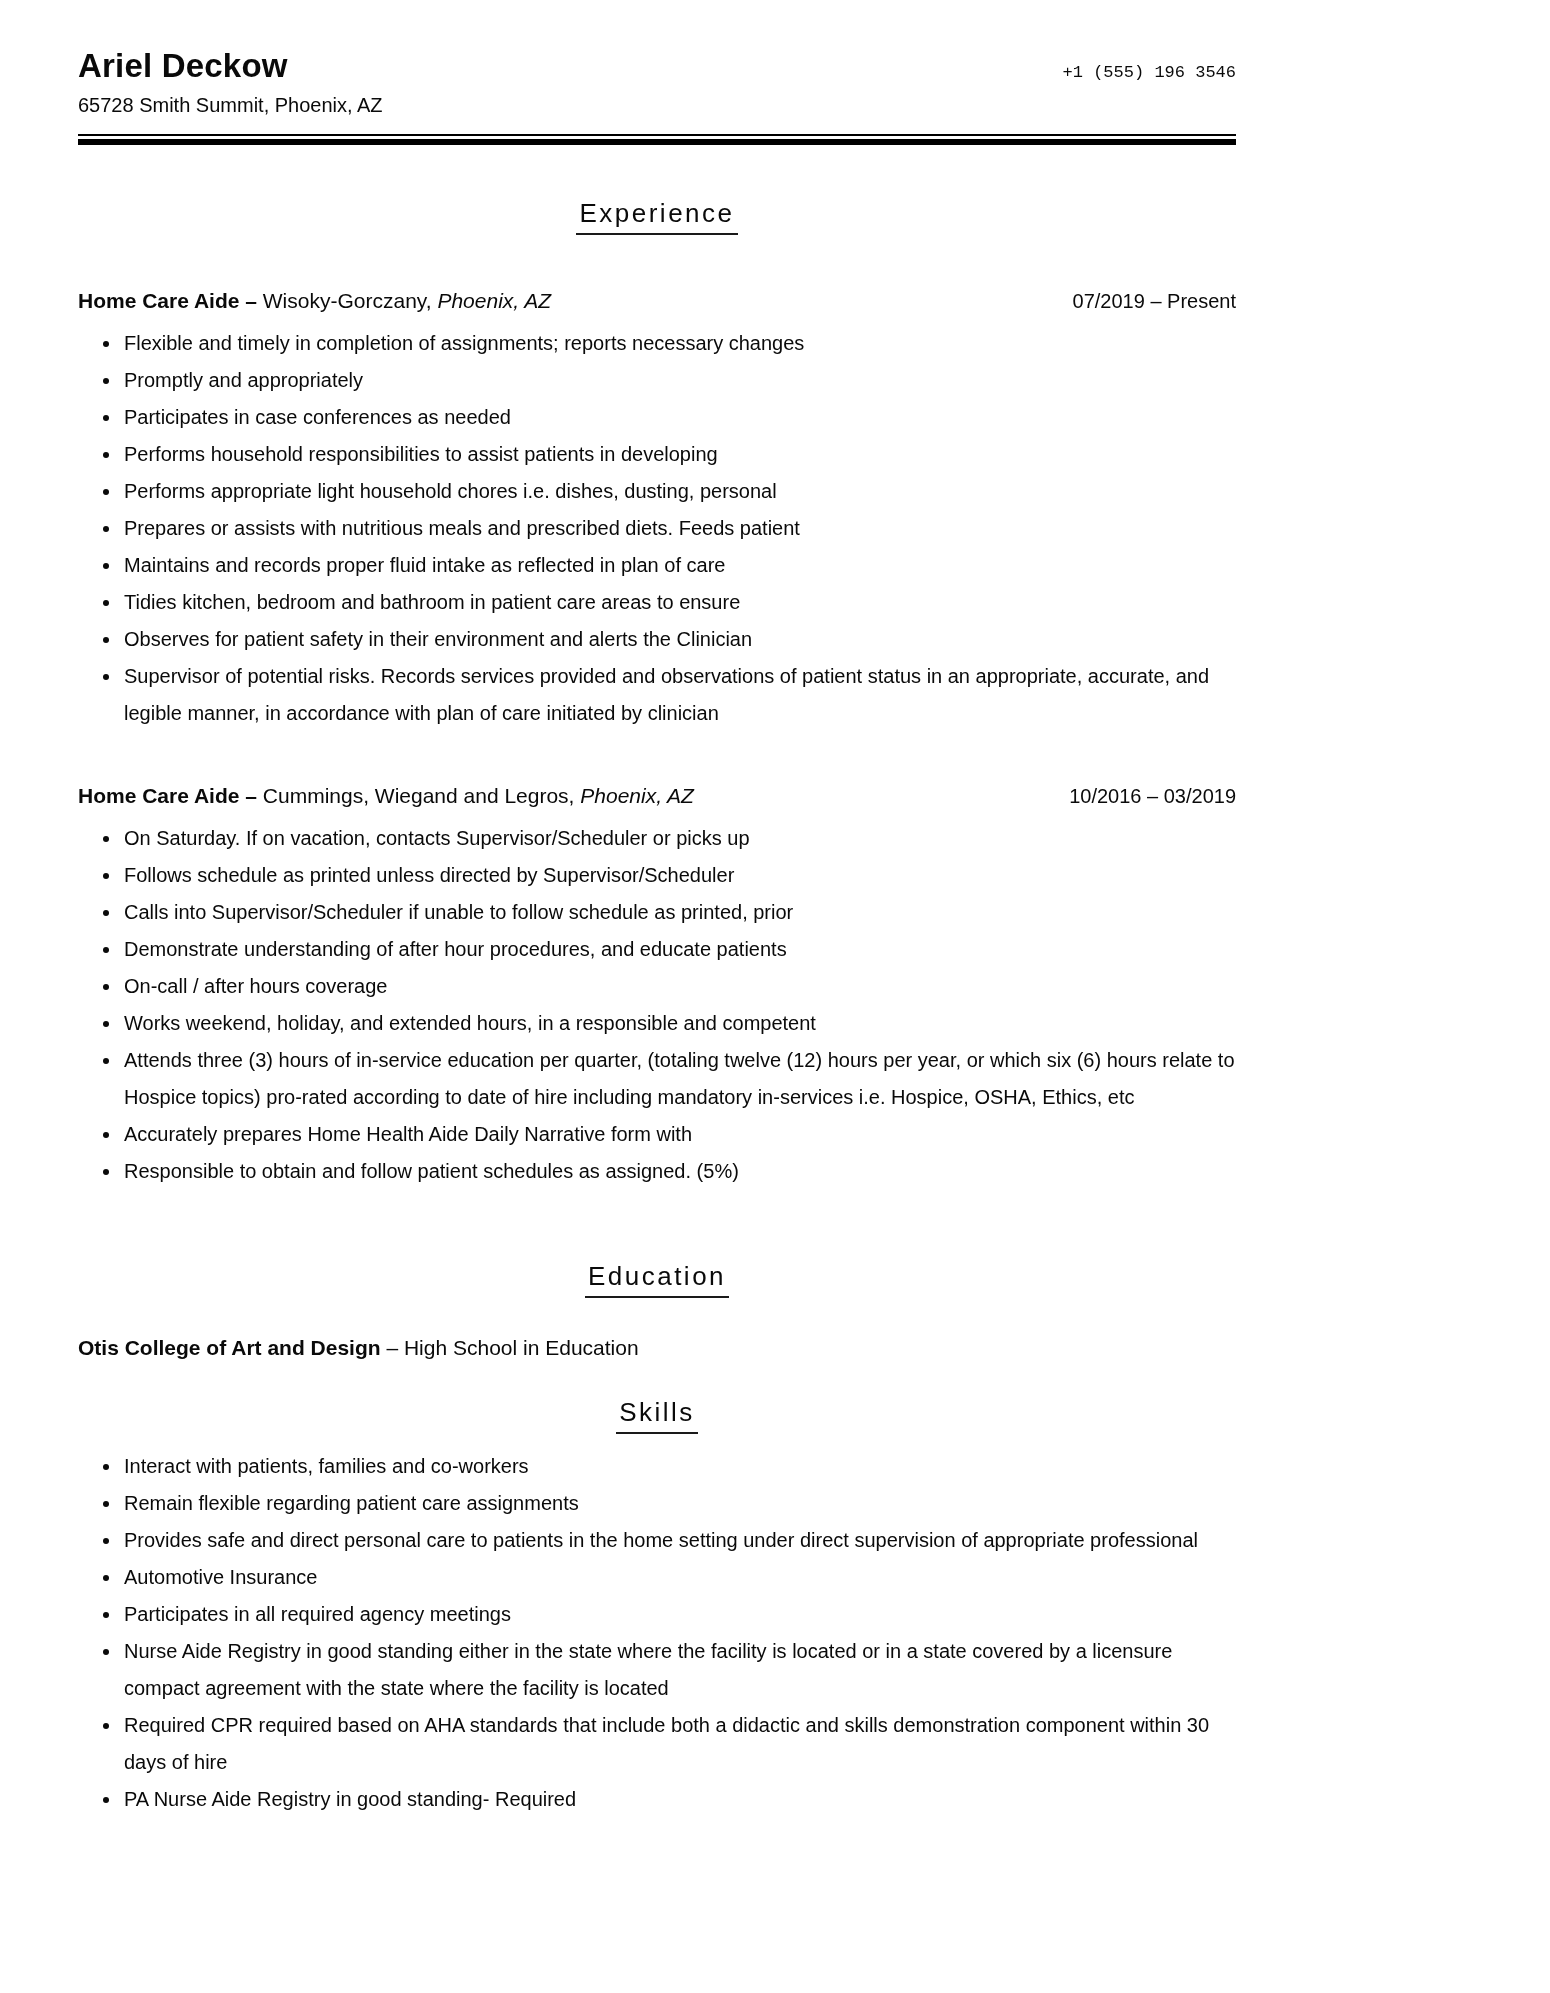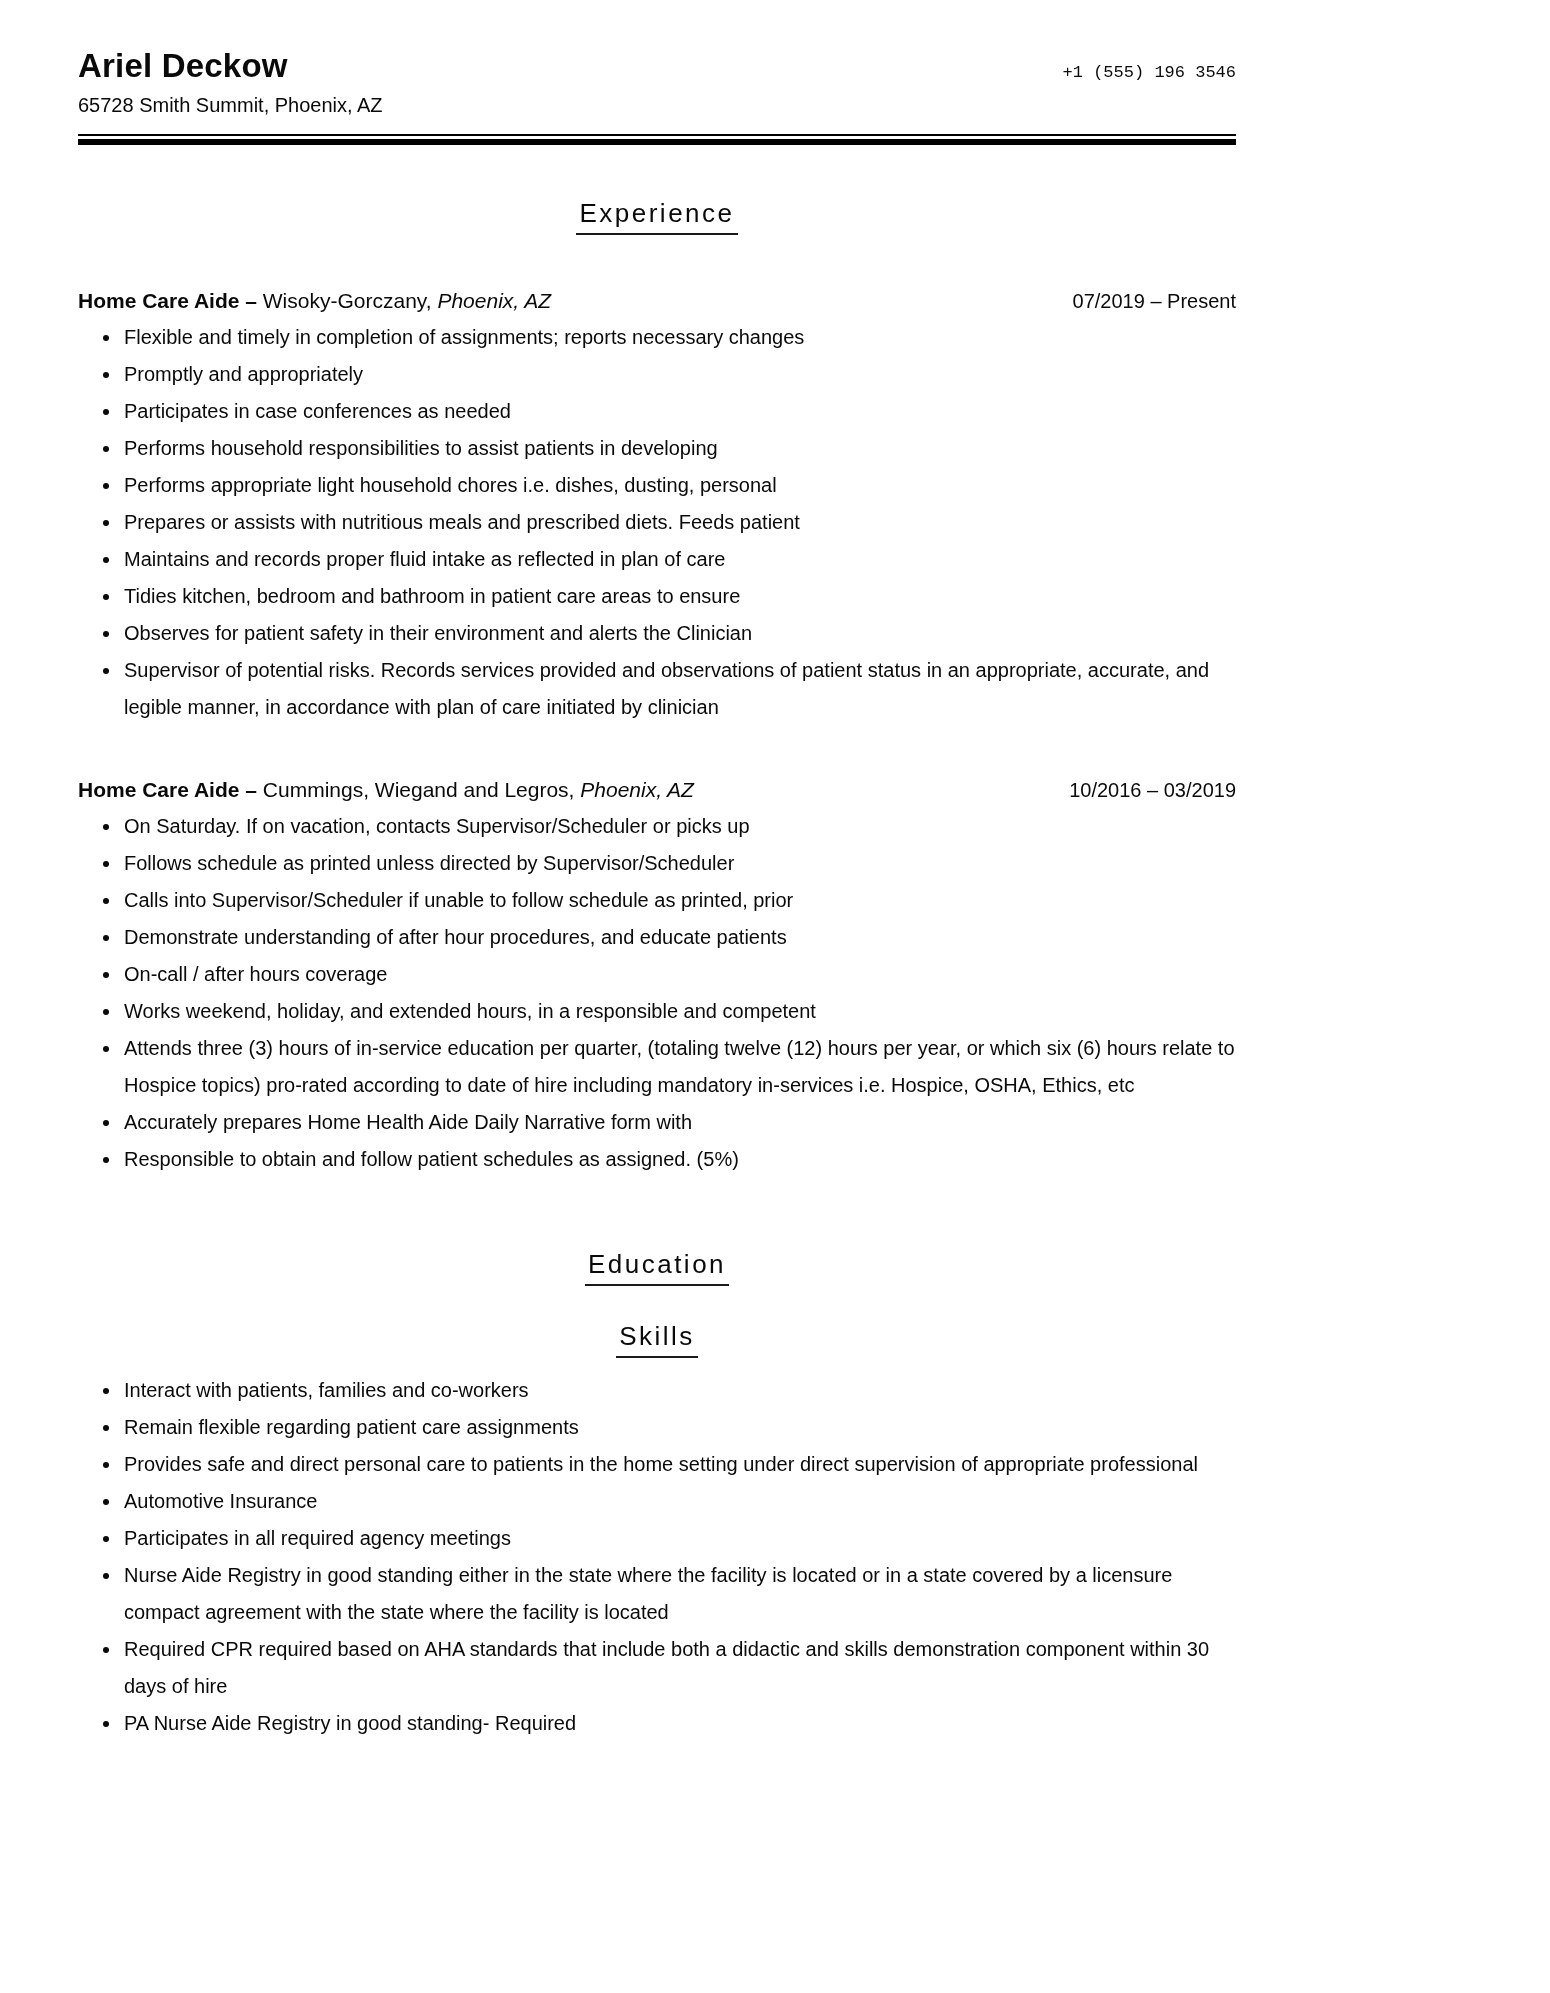--- a/index.html
+++ b/index.html
@@ -87,21 +87,21 @@
   .company { font-weight: 400; }
   .location { font-style: italic; }
   .dates {
     font-size: 20px;
     white-space: nowrap;
     padding-left: 20px;
   }
 
   
   ul.bullets {
-    margin: 4px 0 0 0;
+    margin: 10px 0 0 0;
     padding: 0 0 0 44px;
     list-style: disc outside;
   }
   ul.bullets li {
     font-size: 20px;
     line-height: 37px;
     padding-left: 2px;
   }
   ul.skills-list { margin-top: 14px; }
 
@@ -168,20 +168,23 @@
     <li>On-call / after hours coverage</li>
     <li>Works weekend, holiday, and extended hours, in a responsible and competent</li>
     <li>Attends three (3) hours of in-service education per quarter, (totaling twelve (12) hours per year, or which six (6) hours relate to Hospice topics) pro-rated according to date of hire including mandatory in-services i.e. Hospice, OSHA, Ethics, etc</li>
     <li>Accurately prepares Home Health Aide Daily Narrative form with</li>
     <li>Responsible to obtain and follow patient schedules as assigned. (5%)</li>
   </ul>
 
   <h2 class="section-title mt-education">
     <span>Education</span>
   </h2>
+  <div class="edu-line">
+    <span class="school">Otis College of Art and Design</span><span class="degree"> – High School in Education</span>
+  </div>
 
   <h2 class="section-title mt-skills">
     <span>Skills</span>
   </h2>
   <ul class="bullets skills-list">
     <li>Interact with patients, families and co-workers</li>
     <li>Remain flexible regarding patient care assignments</li>
     <li>Provides safe and direct personal care to patients in the home setting under direct supervision of appropriate professional</li>
     <li>Automotive Insurance</li>
     <li>Participates in all required agency meetings</li>

